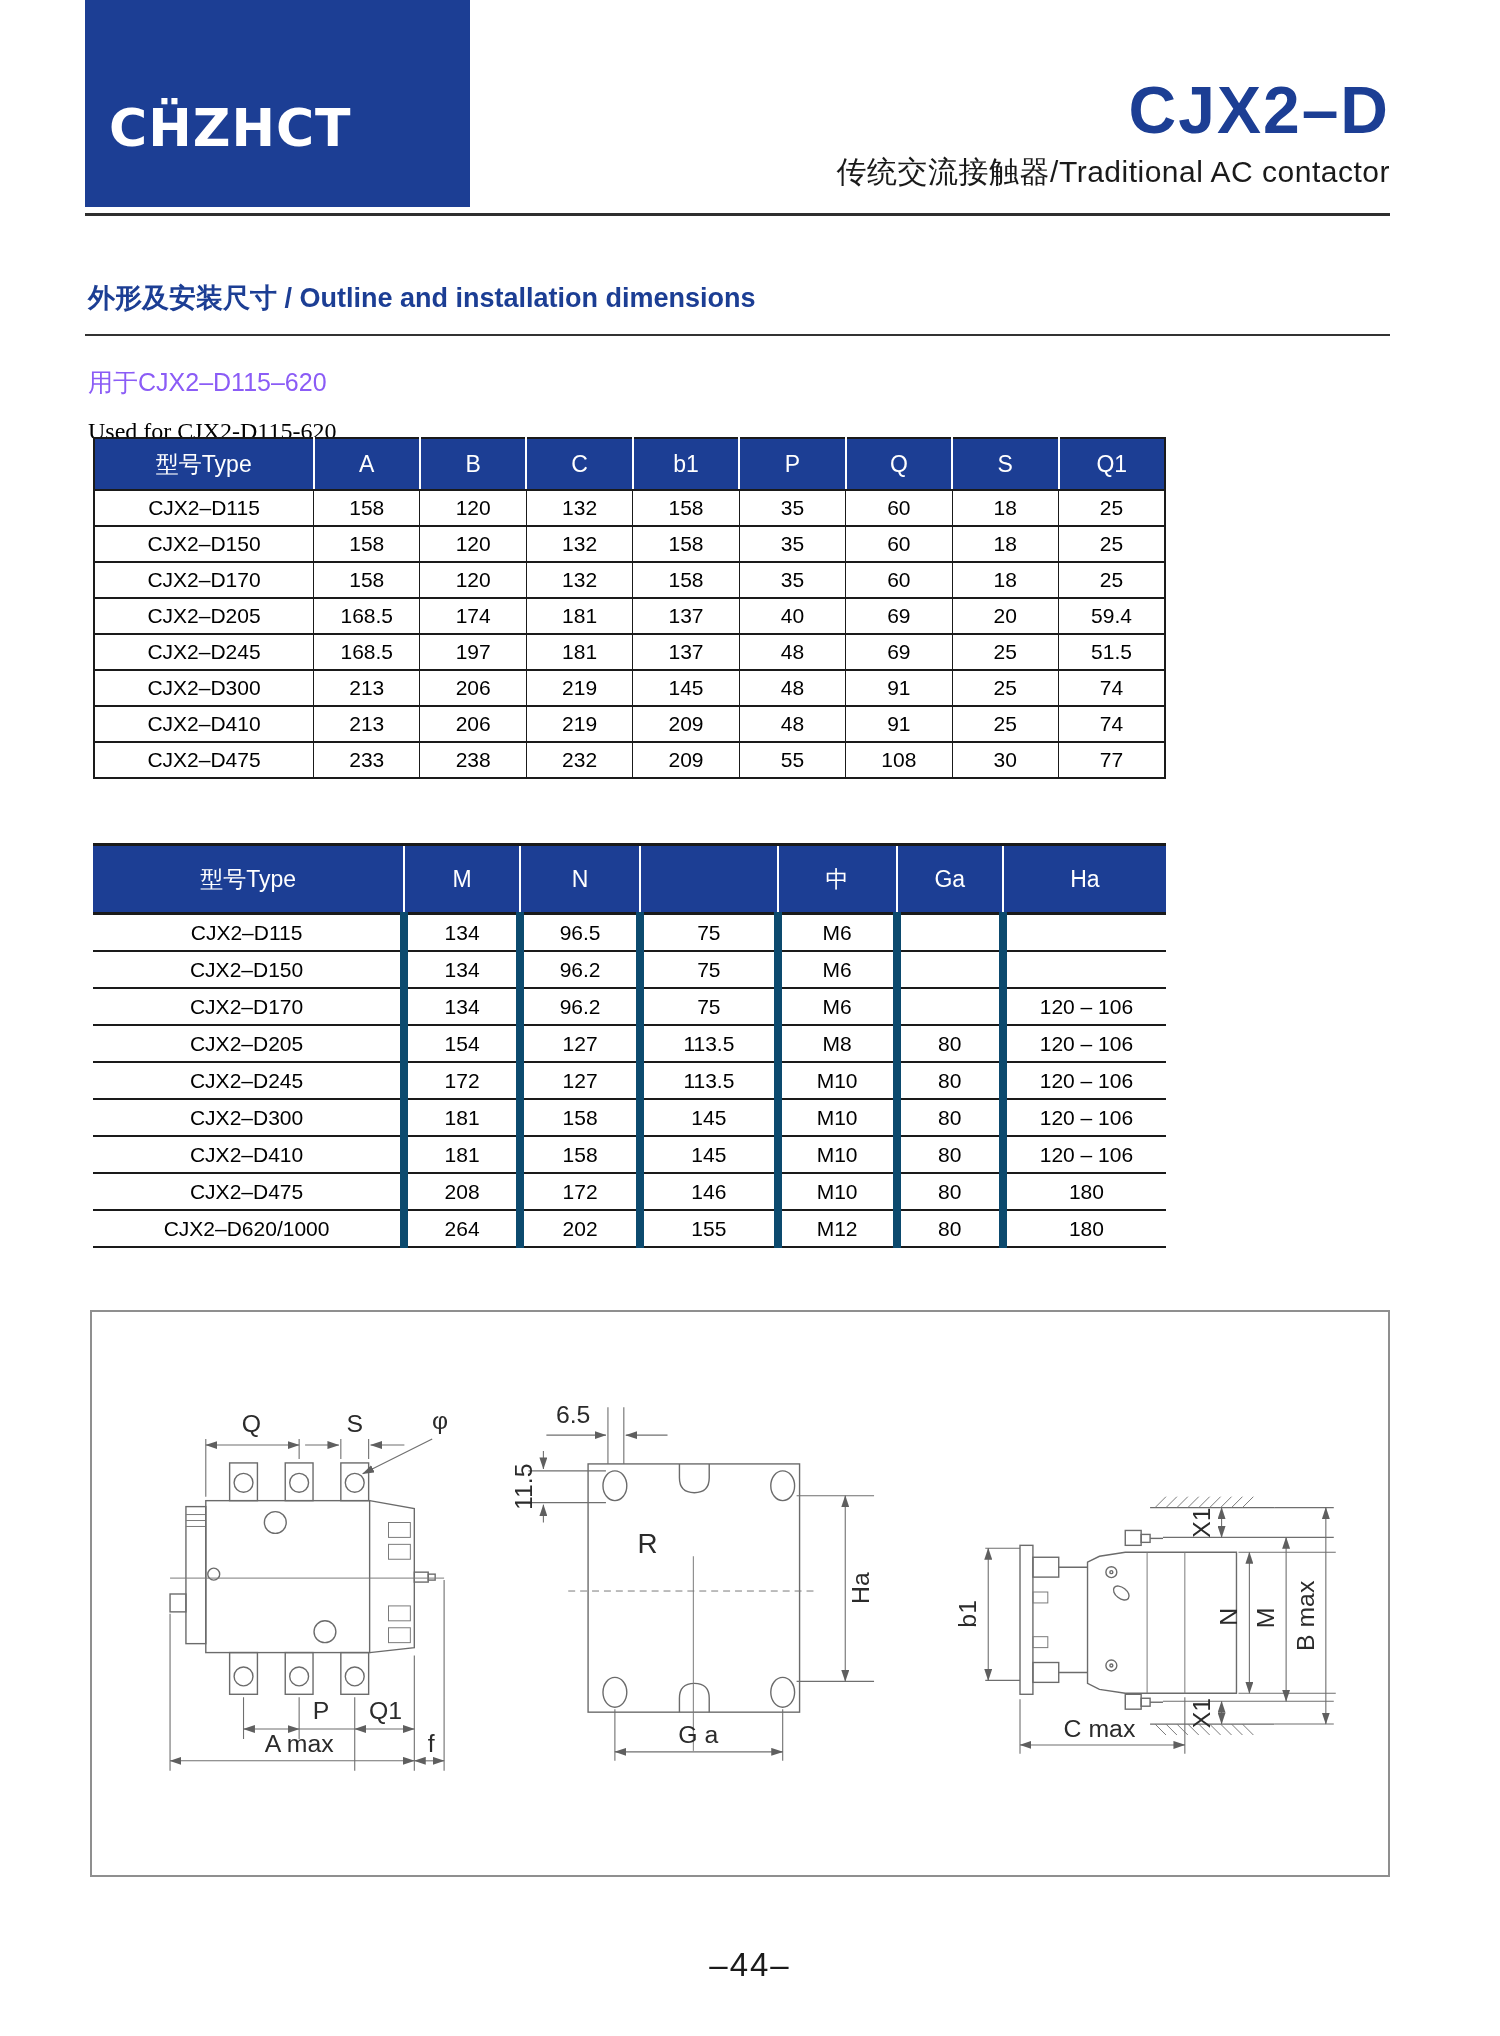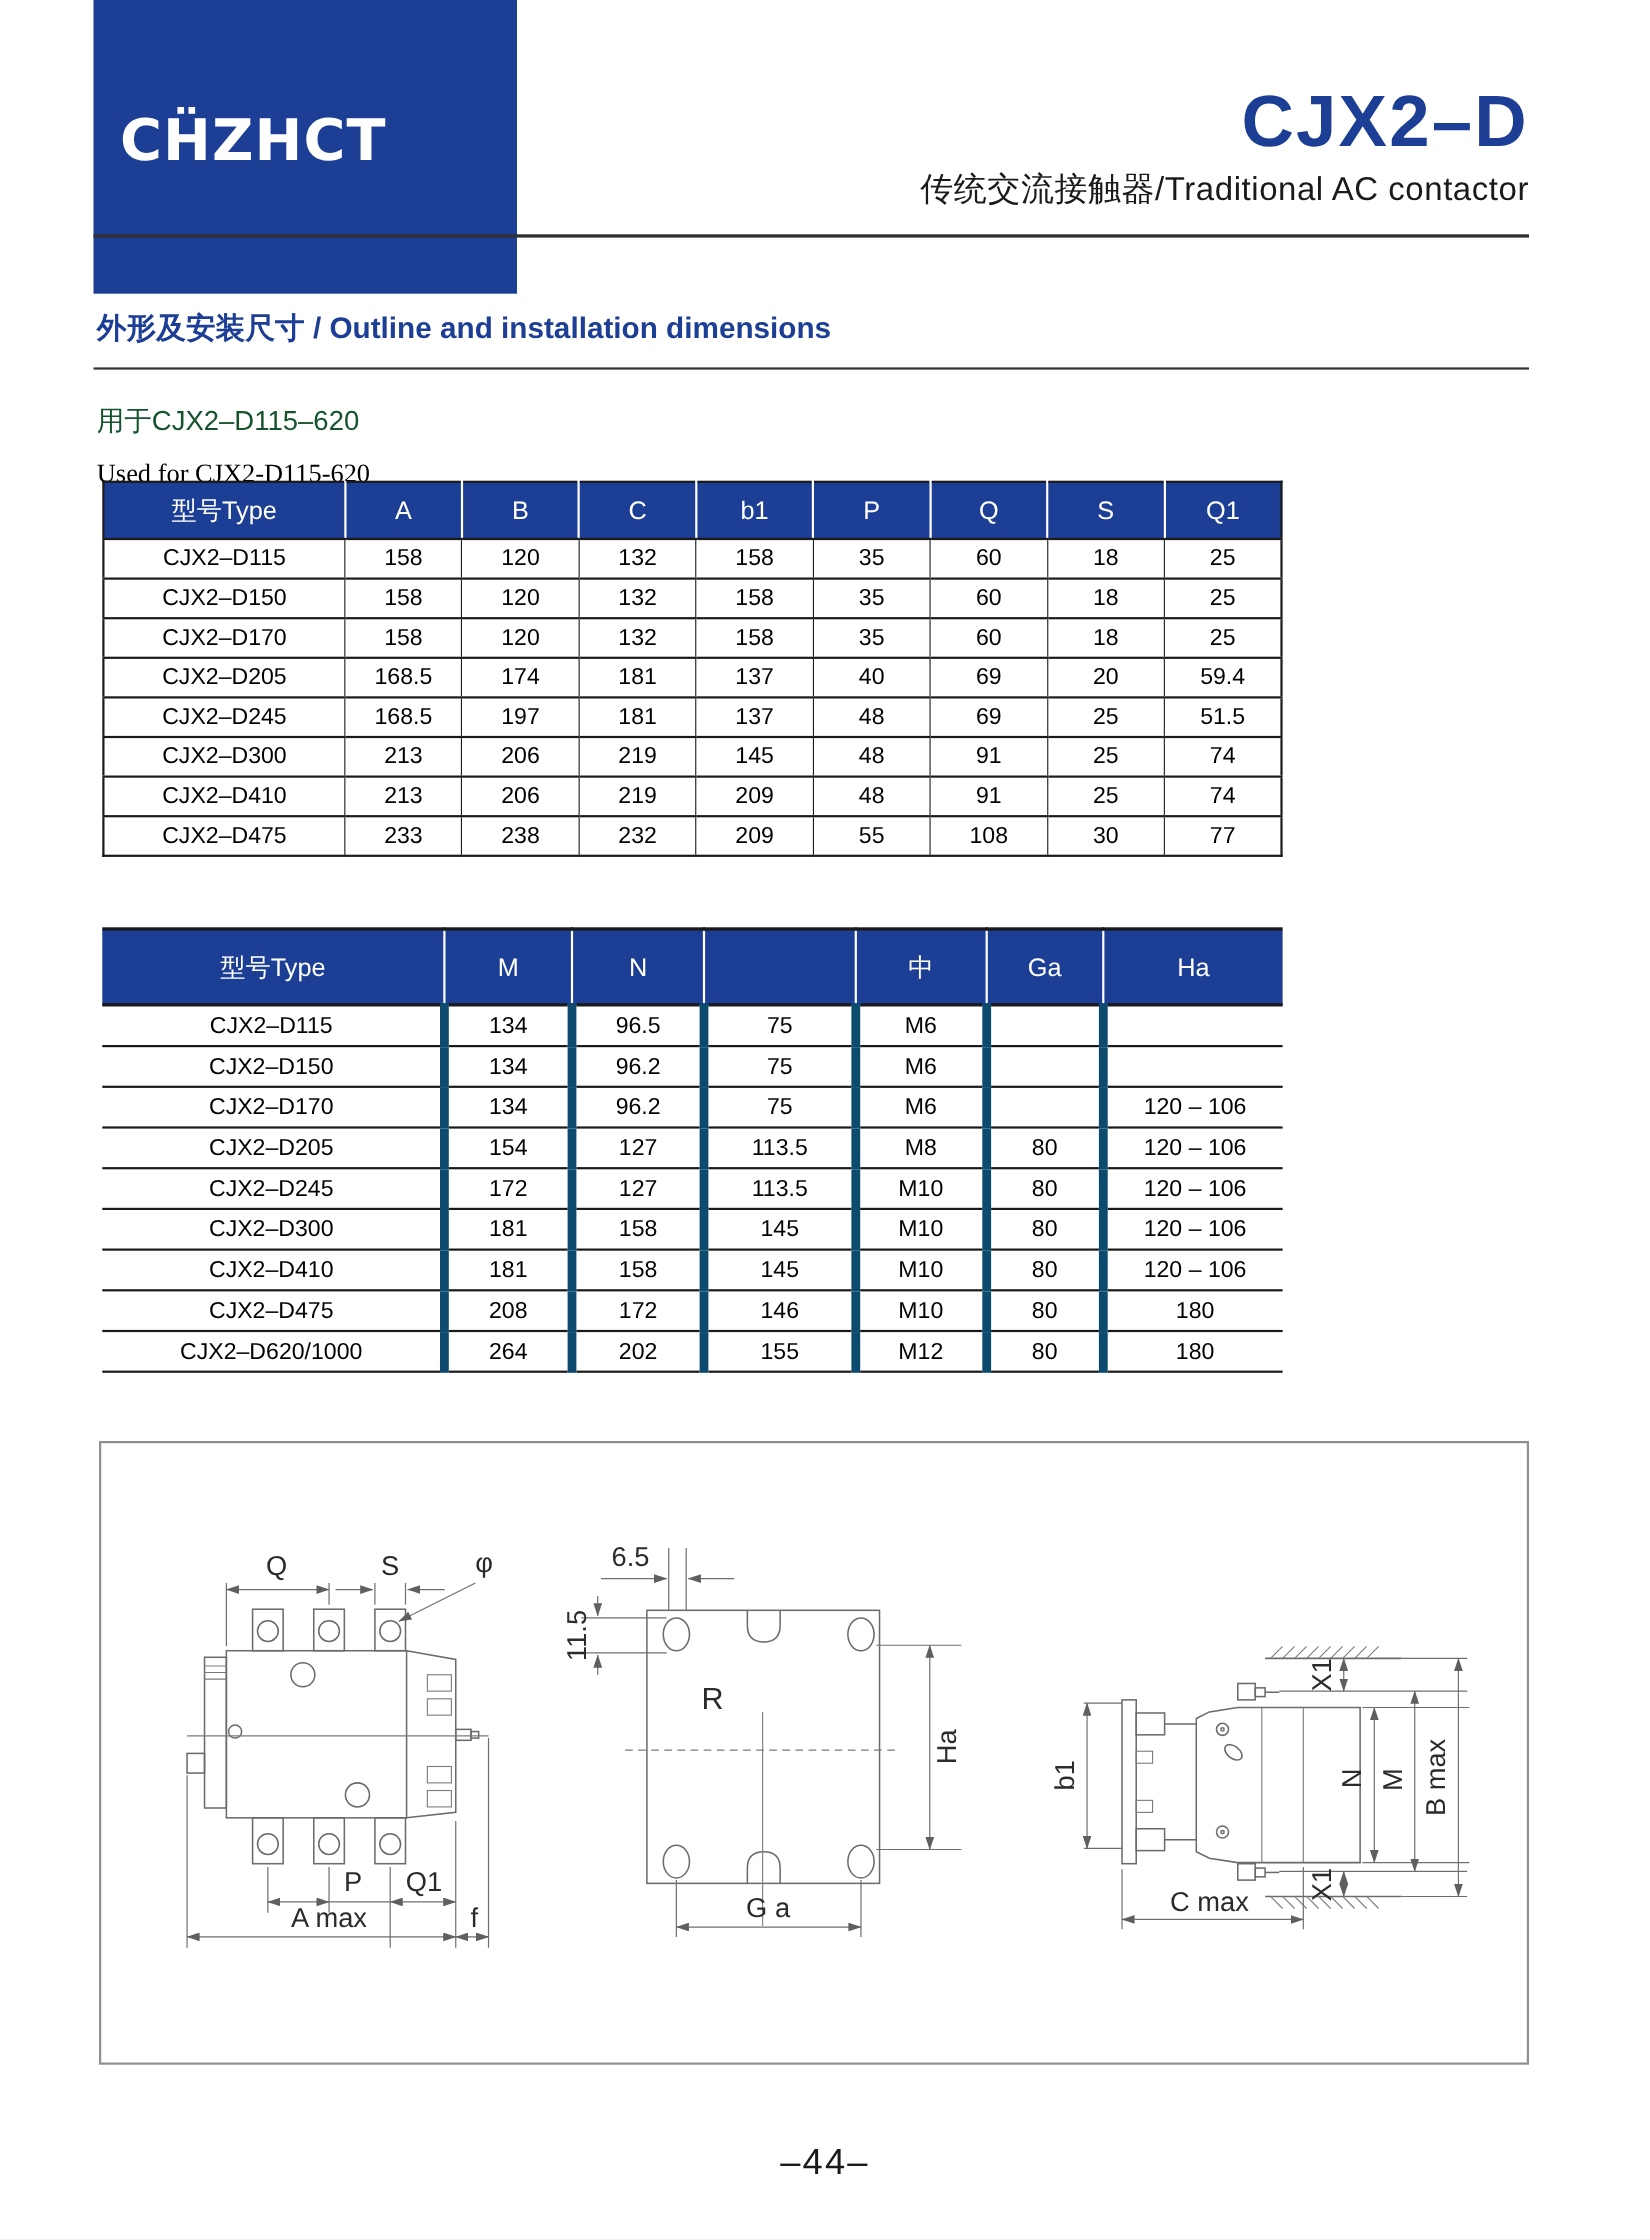--- a/index.html
+++ b/index.html
@@ -1,29 +1,29 @@
 <!DOCTYPE html>
 <html><head>
 <meta charset="utf-8">
 <style>
   html,body{margin:0;padding:0;background:#e8e8e8;}
   .page{position:relative;width:1500px;height:2036px;background:#ffffff;margin:0 auto;overflow:hidden;
         font-family:"Liberation Sans",sans-serif;}
   
-  .logo-box{position:absolute;left:85px;top:0;width:385px;height:267px;background:#1c3e94;}
+  .logo-box{position:absolute;left:85px;top:0;width:385px;height:207px;background:#1c3e94;}
   .logo-text{position:absolute;left:24px;top:98px;color:#ffffff;font-family:"DejaVu Sans",sans-serif;
              font-weight:bold;font-size:52px;letter-spacing:1px;}
   .model-title{position:absolute;right:110px;top:72px;color:#1c3e94;font-weight:bold;font-size:66px;
                letter-spacing:2px;}
   .model-sub{position:absolute;right:110px;top:152px;color:#1a1a1a;font-size:30px;letter-spacing:0.5px;}
   .header-rule{position:absolute;left:85px;top:213px;width:1305px;height:3px;background:#2f2f2f;}
   
   .section-title{position:absolute;left:88px;top:280px;color:#1c3e94;font-weight:bold;font-size:27px;}
   .section-rule{position:absolute;left:85px;top:334px;width:1305px;height:2px;background:#333;}
-  .usedfor-zh{position:absolute;left:88px;top:366px;font-size:25px;color:#14532d;}
+  .usedfor-zh{position:absolute;left:88px;top:366px;font-size:25px;color:#8b5cf6;}
   .usedfor-en{position:absolute;left:88px;top:399px;font-size:24px;color:#000;
               font-family:"Liberation Serif",serif;margin-top:19px;}
   
   .tbl-wrap{position:absolute;width:1073px;}
   table{border-collapse:collapse;table-layout:fixed;width:100%;}
   th{background:#1c3e94;color:#fff;font-weight:normal;font-size:23px;vertical-align:middle;
      padding:0;text-align:center;}
   th + th{border-left:2px solid #ffffff;}
   td{text-align:center;font-size:21px;color:#000;padding:0;vertical-align:middle;}
   #t1{border:2px solid #1a1a1a;}

